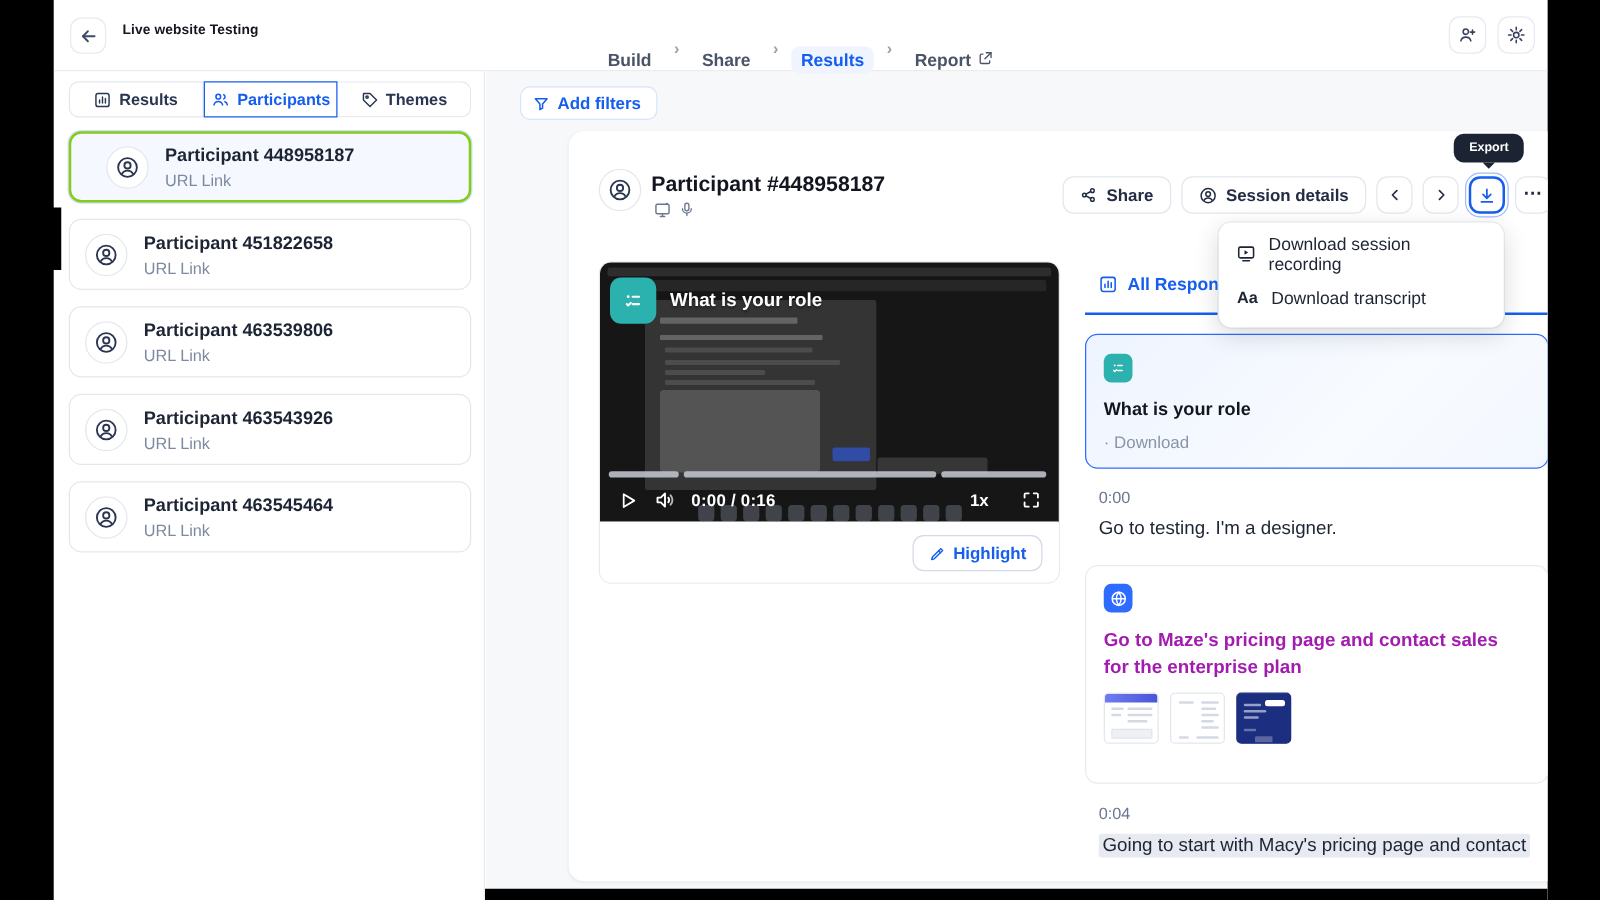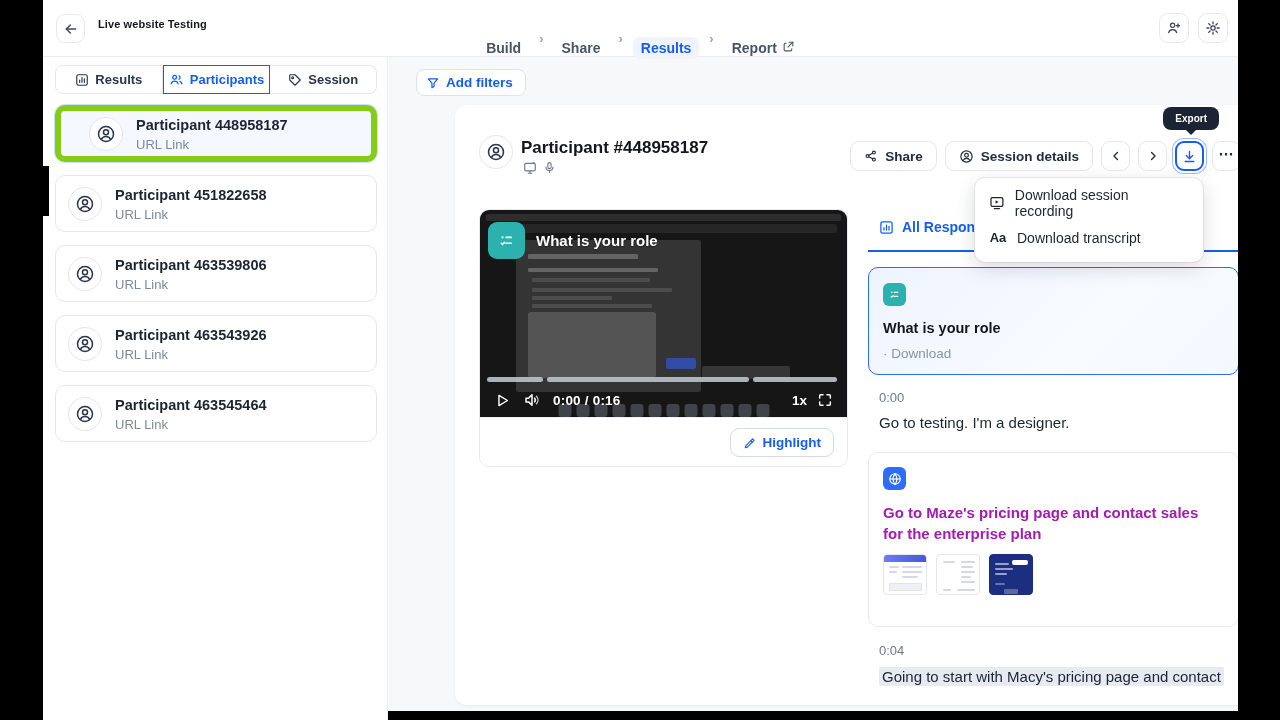--- a/index.html
+++ b/index.html
@@ -20,21 +20,21 @@
 
   
   .sidebar { position:absolute; left:0; top:57px; width:345px; bottom:0; background:#fff; border-right:1px solid #eaecf0; }
   .seg-tabs { position:absolute; left:12px; top:8px; width:322px; height:29px; display:flex; }
   .seg { flex:1; display:flex; align-items:center; justify-content:center; gap:6px; border:1px solid #e4e7ec; background:#fff; font-size:13px; font-weight:600; color:#2a3550; cursor:pointer; }
   .seg:first-child { border-radius:8px 0 0 8px; }
   .seg:last-child { border-radius:0 8px 8px 0; border-left:none; }
   .seg.active { border:1.5px solid #155eef; color:#155eef; z-index:2; }
   .plist { position:absolute; left:12px; top:48px; width:322px; display:flex; flex-direction:column; gap:13px; }
   .pcard { height:57px; border:1px solid #e4e7ec; border-radius:10px; background:#fff; display:flex; align-items:center; padding:0 12px; gap:13px; cursor:pointer; }
-  .pcard.selected { border:6px solid #84cc16; background:#f5f8ff; box-shadow:0 0 0 1px #cfe0ff;padding-left:28px; }
+  .pcard.selected { border:2px solid #84cc16; background:#f5f8ff; box-shadow:0 0 0 1px #cfe0ff;padding-left:28px; }
   .avatar-ring { width:34px; height:34px; border:1px solid #e4e7ec; border-radius:50%; display:flex; align-items:center; justify-content:center; color:#2a3550; flex:none; background:#fff; }
   .pname { font-size:14.5px; font-weight:600; color:#1d2433; line-height:1.45; }
   .ptype { font-size:13px; color:#7d899f; }
 
   
   .main { position:absolute; left:346px; top:57px; right:0; bottom:0; background:#f7f8fa; }
   .add-filters { position:absolute; left:27px; top:12px; height:27px; padding:0 12px 0 9px; display:flex; align-items:center; gap:6px; background:#fff; border:1px solid #d8e3ff; border-radius:8px; color:#155eef; font-size:13.5px; font-weight:700; cursor:pointer; }
 
   .card { position:absolute; left:66px; top:48px; width:800px; height:600px; background:#fff; border-radius:12px; box-shadow:0 1px 3px rgba(16,24,40,.06); }
 
@@ -66,21 +66,21 @@
   .v-btn { position:absolute; left:186px; top:148px; width:30px; height:11px; background:rgba(47,84,201,.75); border-radius:2px; }
   .v-notif { position:absolute; left:222px; top:156px; width:88px; height:13px; background:rgba(255,255,255,.14); border-radius:2px; }
   .v-dock { position:absolute; left:50%; bottom:1px; transform:translateX(-50%); display:flex; gap:5px; opacity:.35; }
   .v-dock i { width:13px; height:13px; border-radius:3px; background:#8f97a8; display:block; }
   .q-chip { position:absolute; left:8px; top:12px; width:37px; height:37px; border-radius:9px; background:#2cb2ae; display:flex; align-items:center; justify-content:center; color:#fff; z-index:3; }
   .v-title { position:absolute; left:56px; top:22px; color:#fff; font-size:15px; font-weight:700; z-index:3; text-shadow:0 1px 2px rgba(0,0,0,.4); }
   .v-progress { position:absolute; left:7px; right:7px; top:167px; height:5px; display:flex; gap:4px; z-index:3; }
   .v-progress i { display:block; height:5px; border-radius:3px; background:#c7cbd4; opacity:.85; }
   .v-controls { position:absolute; left:0; right:0; top:176px; height:28px; display:flex; align-items:center; color:#fff; z-index:3; padding:0 14px; gap:12px; }
   .v-time { font-size:13.5px; font-weight:700; letter-spacing:.2px; }
-  .v-right { margin-left:auto; display:flex; align-items:center; gap:10px; font-size:13.5px; font-weight:700; }
+  .v-right { margin-left:auto; display:flex; align-items:center; gap:26px; font-size:13.5px; font-weight:700; }
   .v-footer { position:absolute; left:0; bottom:0; width:367px; height:49px; background:#fff; border-top:1px solid #f0f2f5; border-radius:0 0 9px 9px; }
   .hl-btn { position:absolute; right:13px; top:10px; height:29px; display:flex; align-items:center; gap:6px; padding:0 12px; border:1px solid #d4dae6; border-radius:9px; background:#fff; color:#155eef; font-size:13.5px; font-weight:700; cursor:pointer; }
 
   
   .panel-tab { position:absolute; left:413px; top:114px; width:371px; height:33px; }
   .pt-inner { display:flex; align-items:center; gap:8px; color:#155eef; font-size:14px; font-weight:600; padding-left:11px; }
   .pt-underline { position:absolute; left:0; right:0; bottom:0; height:2px; background:#155eef; }
 
   .qcard { position:absolute; left:413px; top:162px; width:371px; height:108px; border:1.5px solid #2e6bff; border-radius:10px; background:linear-gradient(135deg,#eef4ff, #f8fbff 60%, #f3f8ff); padding:15px 14px; }
   .q-chip-sm { width:23px; height:23px; border-radius:6px; background:#2cb2ae; display:flex; align-items:center; justify-content:center; color:#fff; }
@@ -185,21 +185,21 @@
               <path d="M16 6a3 3 0 0 1 0 5.4"></path>
               <path d="M17.5 14.9c1.7.6 2.7 1.9 3.1 4.1"></path>
             </svg>
           <span>Participants</span>
         </div>
         <div class="seg">
           <svg class="i" width="14" height="14" viewBox="0 0 24 24" fill="none" stroke="currentColor" stroke-width="2" stroke-linecap="round" stroke-linejoin="round">
               <path d="M3 12V4a1 1 0 0 1 1-1h8l9 9-9 9-9-9z"></path>
               <circle cx="8" cy="8" r="1.6"></circle>
             </svg>
-          <span>Session</span>
+          <span>Themes</span>
         </div>
       </div>
 
       <div class="plist">
         <div class="pcard selected">
           <div class="avatar-ring">
             <svg class="i" width="20" height="20" viewBox="0 0 24 24" fill="none" stroke="currentColor" stroke-width="1.8">
                 <circle cx="12" cy="12" r="9"></circle>
                 <circle cx="12" cy="10" r="3"></circle>
                 <path d="M6.5 18.4c1.2-2.3 3.2-3.4 5.5-3.4s4.3 1.1 5.5 3.4"></path>

